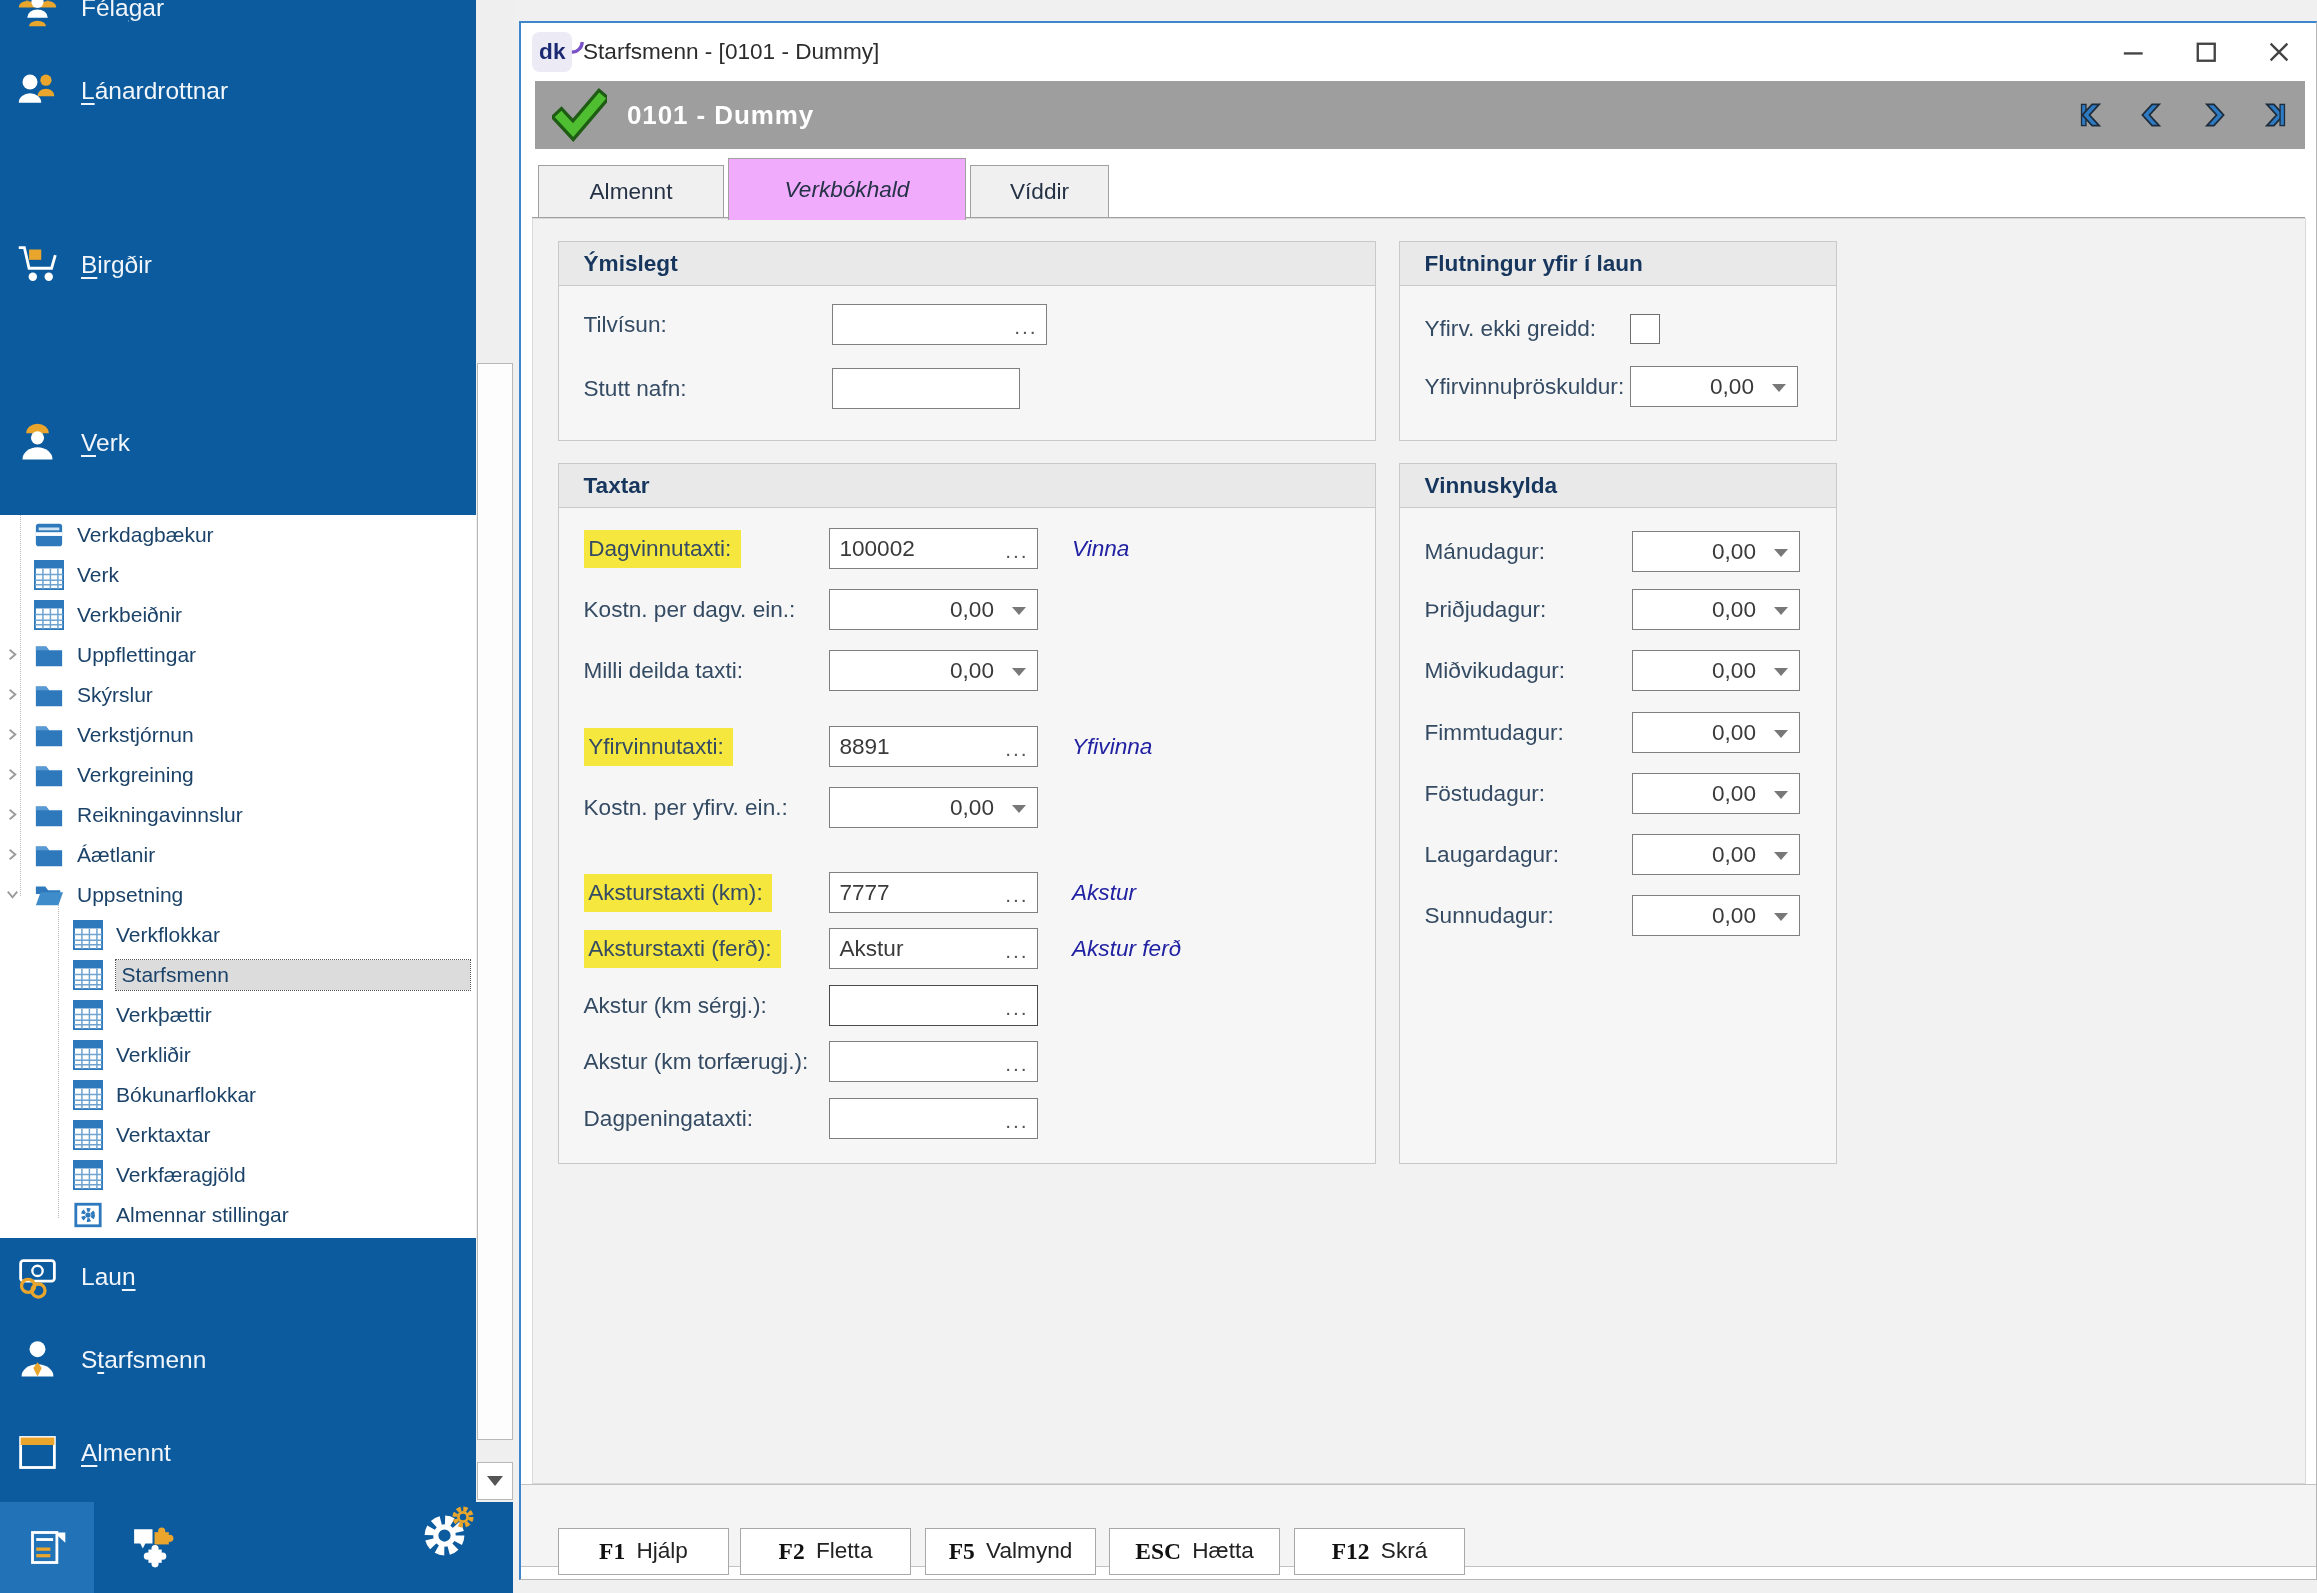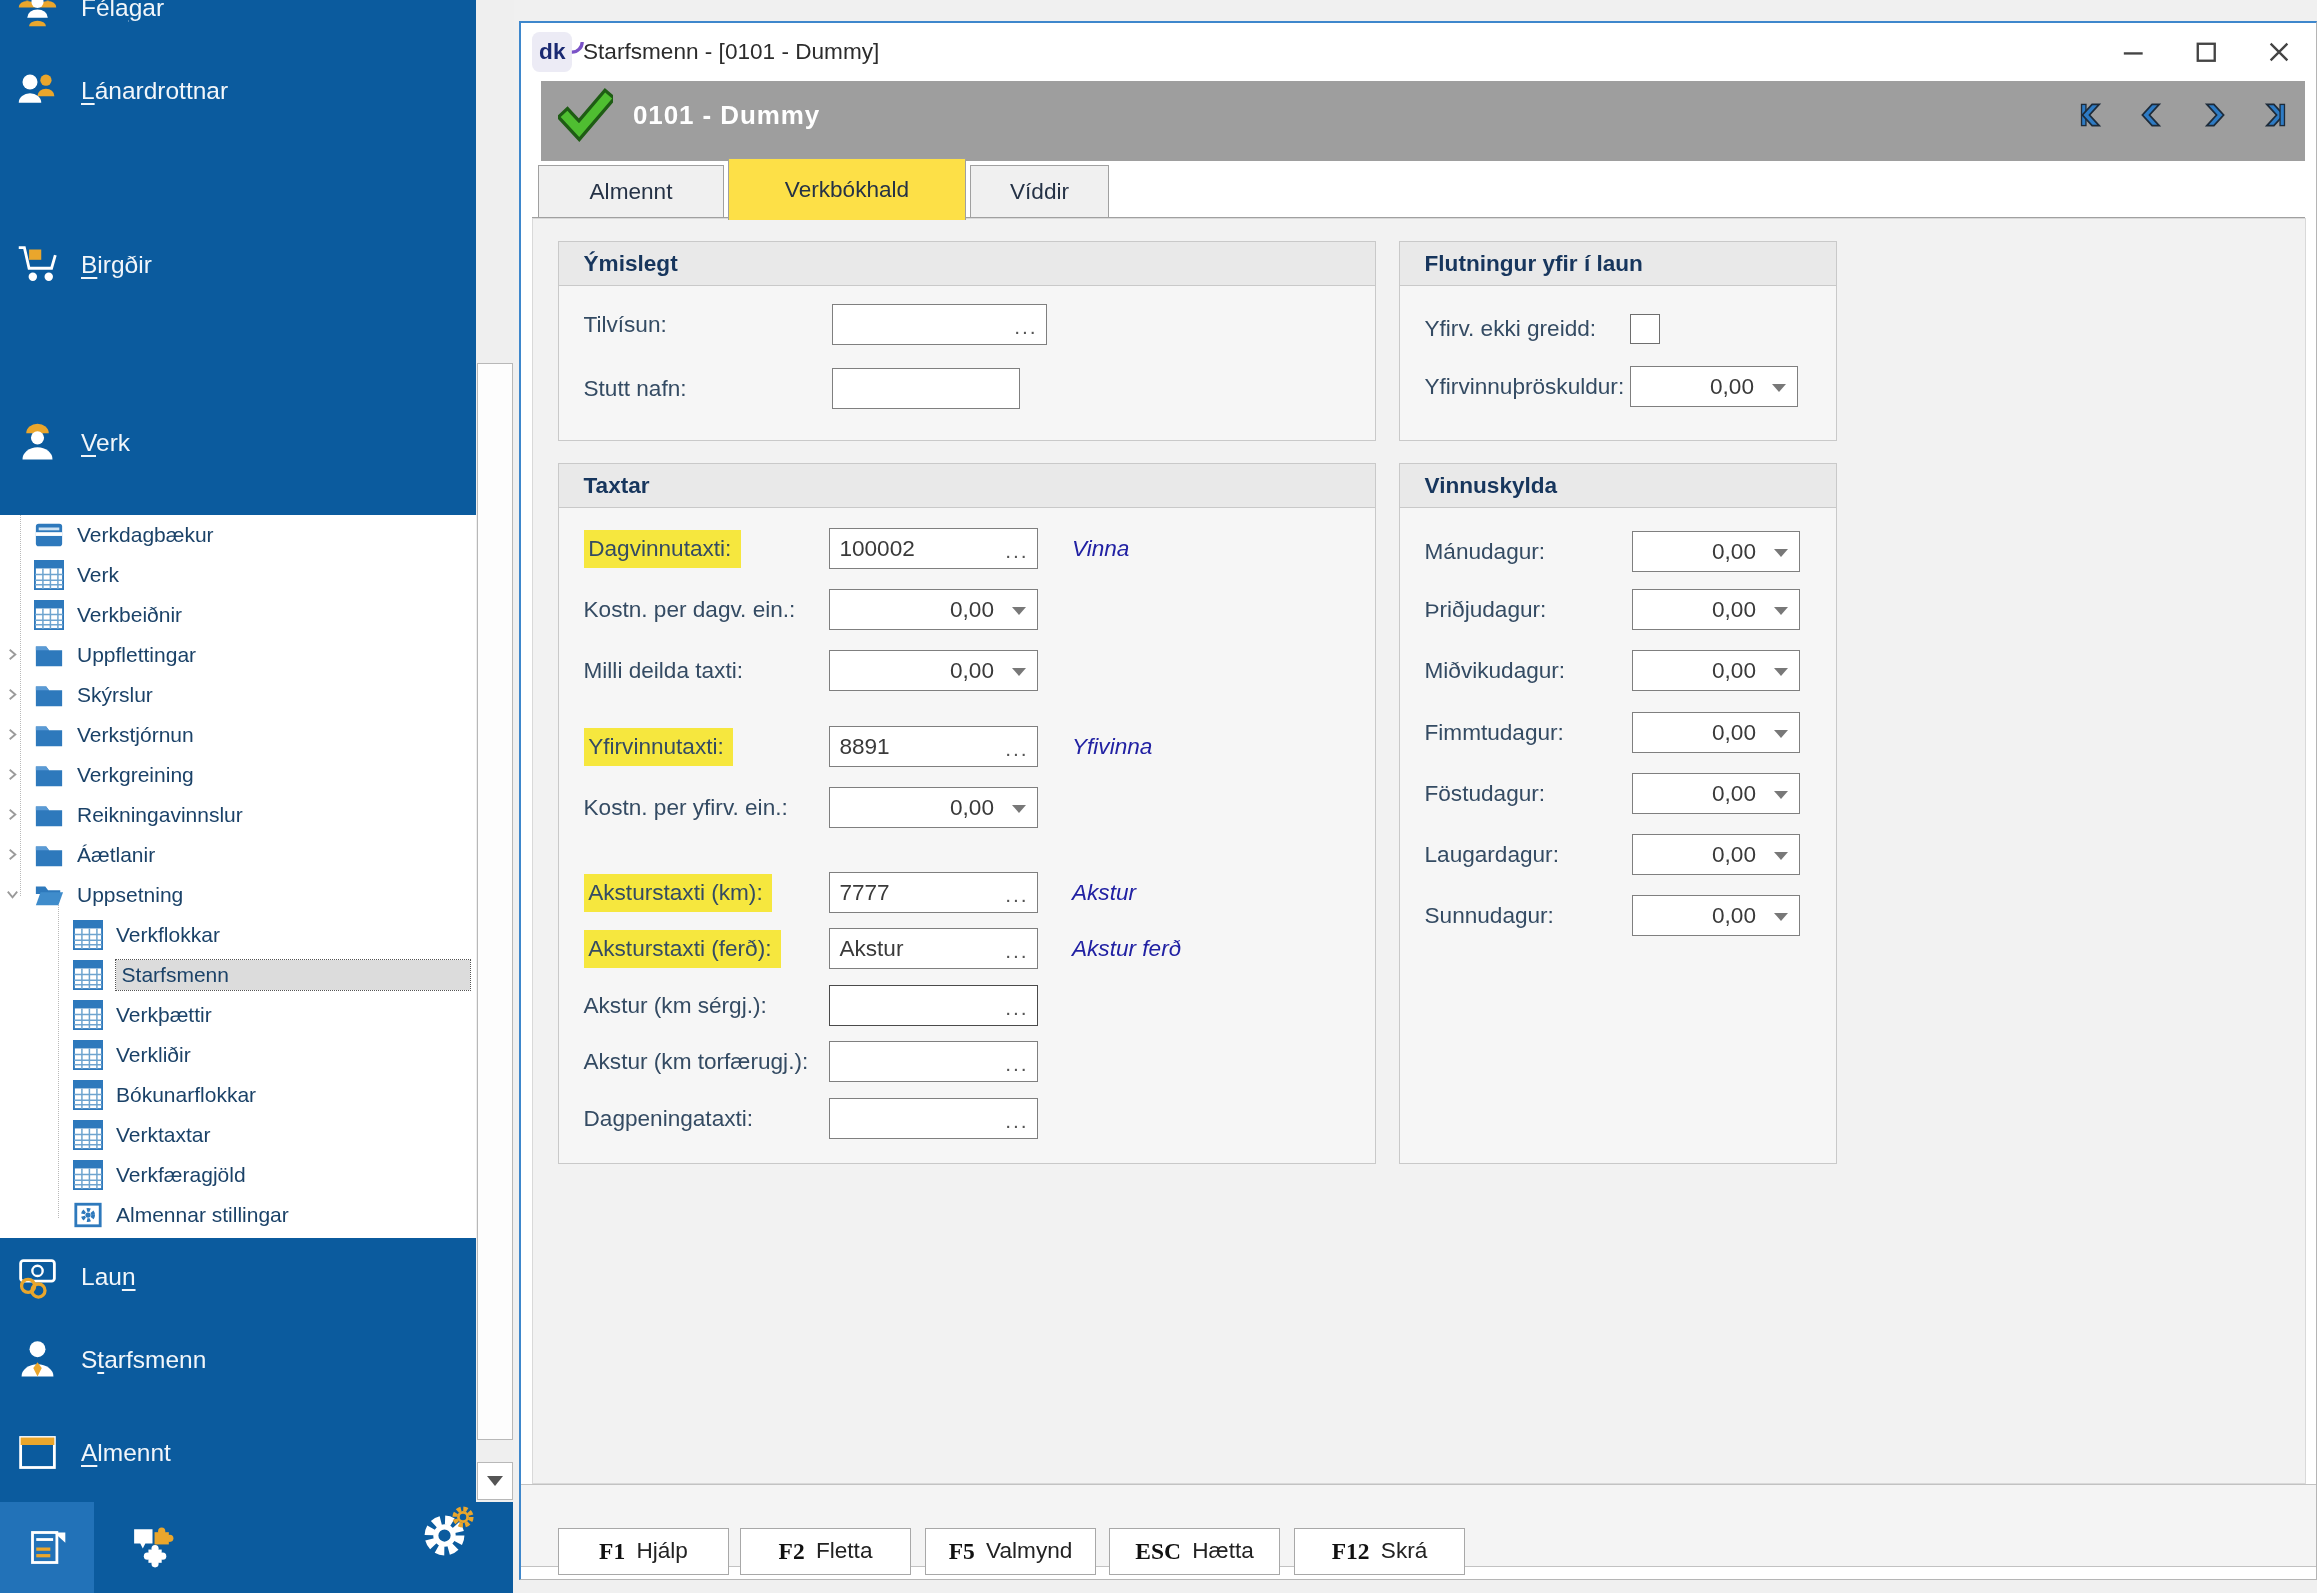--- a/index.html
+++ b/index.html
@@ -39,30 +39,30 @@
   .dialog{position:absolute;left:519px;top:21px;width:1798px;height:1559px;background:#ffffff;
           border-left:2.8px solid #3e87cc;border-top:2.8px solid #3e87cc;border-right:0.9px solid #b5b5b5;border-bottom:0.9px solid #b5b5b5;box-sizing:border-box;}
   .titlebar{position:absolute;left:0;top:0;width:100%;height:58px;background:#ffffff;}
   .dklogo{position:absolute;left:11.3px;top:9.4px;width:40px;height:40px;background:#ecebf5;border-radius:7.5px;
           display:flex;align-items:center;justify-content:center;font-weight:bold;font-size:22.6px;color:#1b2a72;}
   .dkswoosh{position:absolute;left:38px;top:7.5px;}
   .wtitle{position:absolute;left:62px;top:0;line-height:58px;font-size:22.6px;color:#2c2c2c;white-space:nowrap;}
   .winbtns{position:absolute;right:22.6px;top:0;height:58px;display:flex;align-items:center;gap:45px;}
   .wbtn{width:28px;height:28px;display:flex;align-items:center;justify-content:center;cursor:pointer;}
 
-  .band{position:absolute;left:20px;right:11.3px;top:58px;height:80px;background:#9e9e9e;padding-left:9px;}
+  .band{position:absolute;left:14px;right:11.3px;top:58px;height:68px;background:#9e9e9e;padding-left:9px;}
   .checkmark{position:absolute;left:17px;top:6.6px;}
   .bandtitle{position:absolute;left:92px;top:0;line-height:68px;font-size:26px;font-weight:bold;color:#ffffff;letter-spacing:0.9px;}
   .navbtns{position:absolute;right:17px;top:0;height:68px;display:flex;align-items:center;gap:30px;}
   .navbtn{width:30px;height:30px;cursor:pointer;}
 
   .tabline{position:absolute;left:11.3px;right:11.3px;top:194px;height:0.9px;background:#a0a0a0;}
   .tab{position:absolute;top:142px;height:53px;background:#f0f0f0;border:0.9px solid #a0a0a0;box-sizing:border-box;
        display:flex;align-items:center;justify-content:center;font-size:22.6px;color:#253246;cursor:pointer;z-index:1;}
-  .tab.active{top:135px;height:62px;background:#fde047;border-bottom:none;z-index:3;}
+  .tab.active{top:135px;height:62px;background:#f0abfc;border-bottom:none;z-index:3;font-style:italic;}
 
   .content{position:absolute;left:11.3px;top:195px;width:1774px;height:1266px;background:#f2f2f2;border:0.9px solid #d9d9d9;box-sizing:border-box;}
 
   .group{position:absolute;background:#f6f6f6;border:0.9px solid #c9c9c9;box-sizing:border-box;z-index:2;}
   .group-header{height:43px;background:#e9e9e9;border-bottom:0.9px solid #c9c9c9;line-height:43px;padding-left:24.5px;
                 font-weight:bold;font-size:22.6px;color:#17365d;}
   .frow{position:absolute;left:0;height:41px;width:100%;}
   .flabel{position:absolute;left:24.5px;top:1.9px;height:38px;line-height:38px;font-size:22.6px;color:#344b63;white-space:nowrap;}
   .flabel.hl{background:#f6e73e;padding:0 9.4px 0 4.7px;}
   .field{position:absolute;top:0;height:41px;background:#ffffff;border:0.9px solid #7f7f7f;box-sizing:border-box;cursor:text;}

